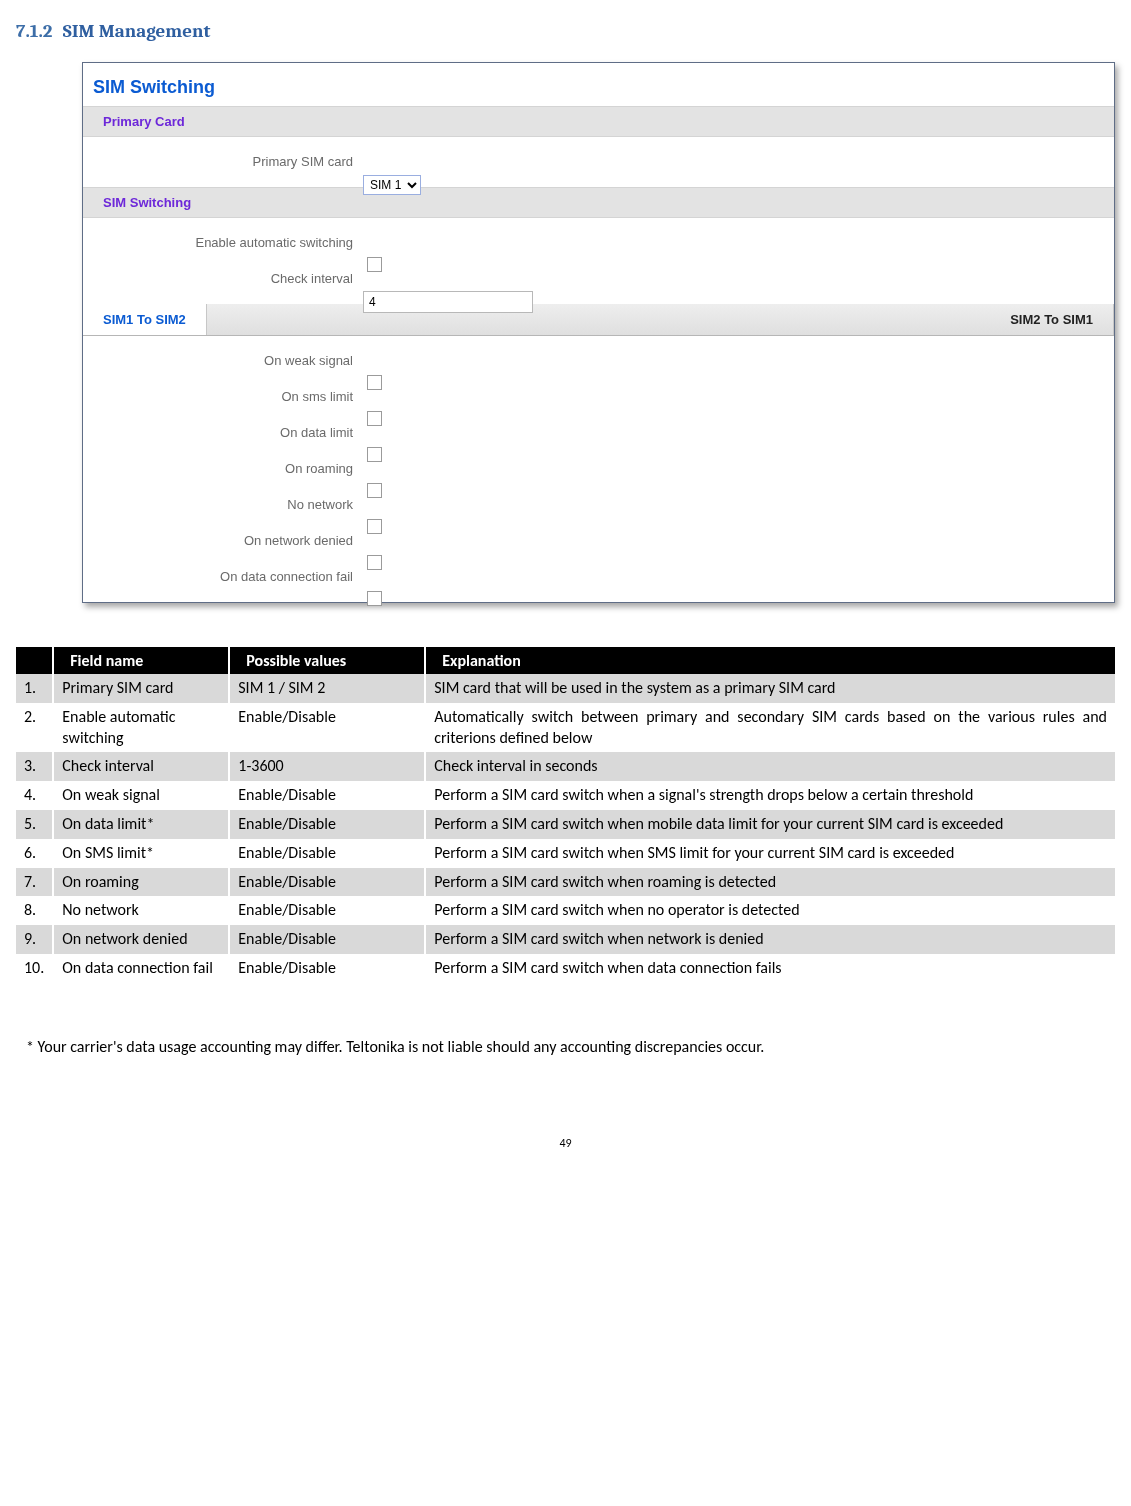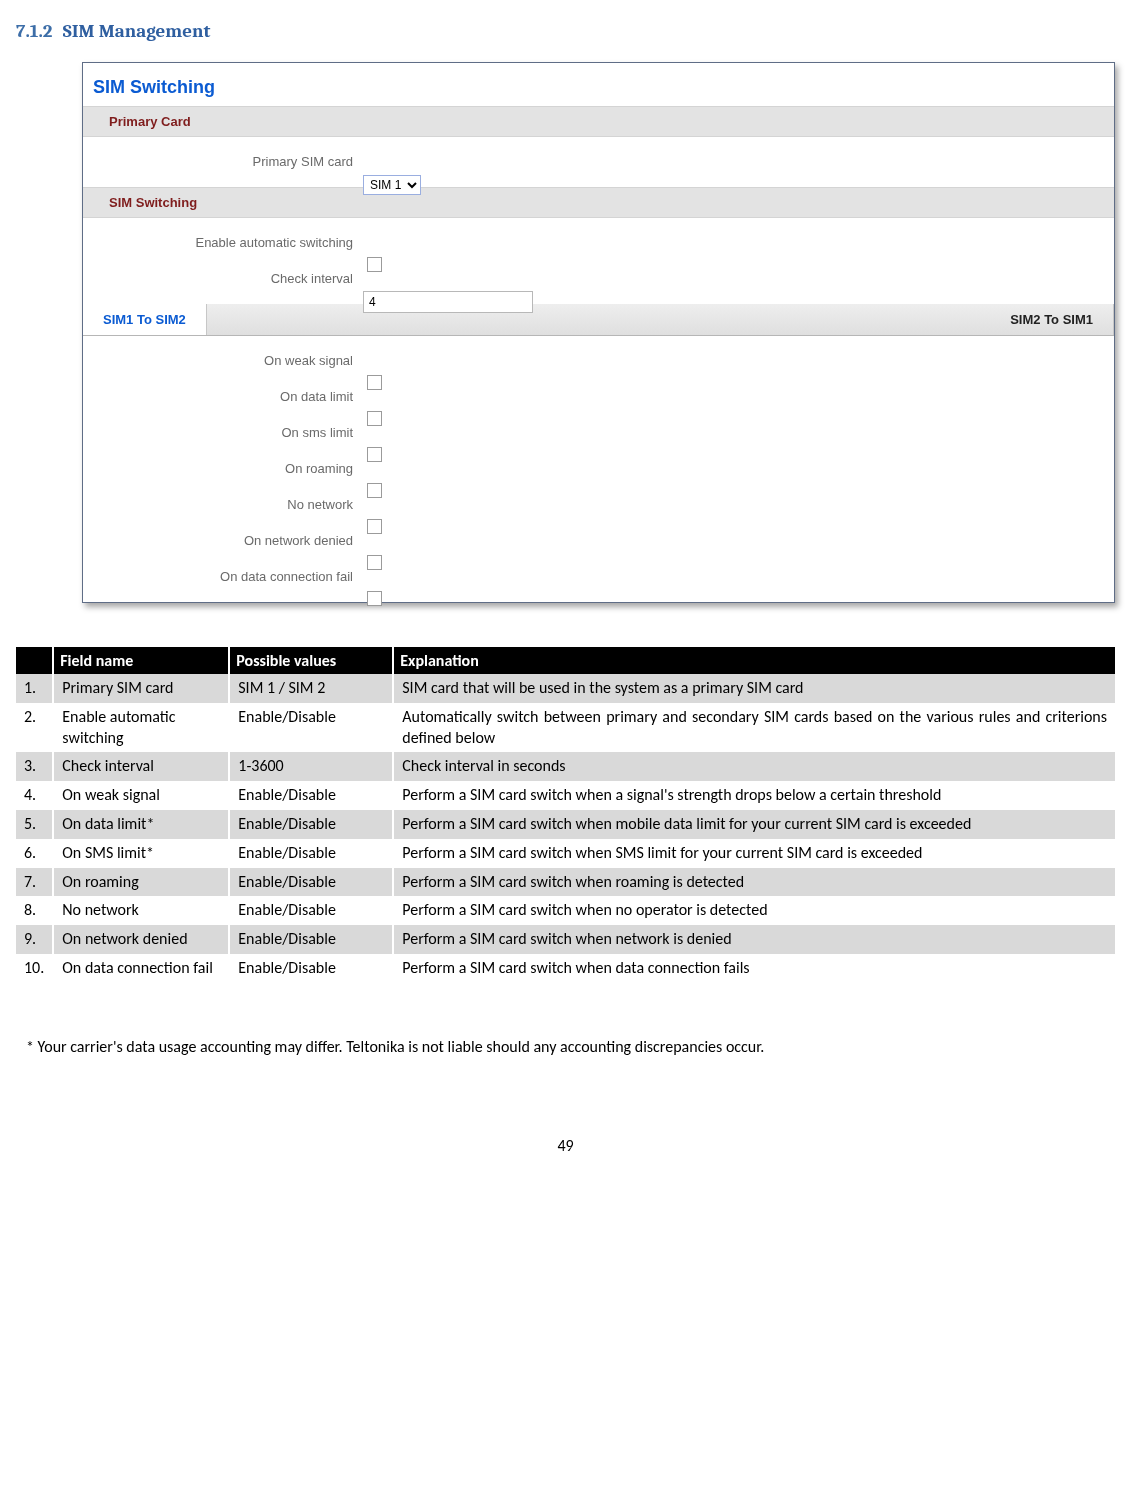--- a/index.html
+++ b/index.html
@@ -53,23 +53,23 @@
     padding: 14px 10px 8px 10px;
     font-size: 18px;
     font-weight: bold;
     color: #0b5bd2;
     background: #fff;
   }
   .bar {
     background: #e3e3e3;
     border-top: 1px solid #d4d4d4;
     border-bottom: 1px solid #d4d4d4;
-    padding: 7px 26px;
+    padding: 7px 20px;
     font-weight: bold;
-    color: #7f1d1d;
+    color: #6d28d9;
   }
   .fields { background: #fff; padding: 6px 0 8px 0; }
   .row {
     display: flex;
     align-items: center;
     height: 36px;
   }
   .row .lbl {
     width: 278px;
     text-align: right;
@@ -95,39 +95,39 @@
     border: 1px solid #9b9b9b;
     appearance: none;
     background: #fff;
   }
 
   
   .doc { margin-top: 44px; width: 100%; }
   table.doct { width: 100%; border-collapse: collapse; font-size: 16px; }
   table.doct th {
     background: #000; color: #fff; text-align: left;
-    padding: 4px 6px; font-weight: bold; font-size: 16px;
+    padding: 4px 16px; font-weight: bold; font-size: 16px;
     border-right: 2px solid #fff;
   }
   table.doct th:last-child, table.doct td:last-child { border-right: none; }
   table.doct td {
     padding: 4px 8px;
     border-right: 2px solid #fff;
     vertical-align: top;
     line-height: 1.3;
   }
   table.doct tr.ra td { background: #d9d9d9; }
   table.doct tr.rb td { background: #fff; }
   td.num { width: 34px; }
   td.fname { width: 176px; }
-  td.poss { width: 164px; }
+  td.poss { width: 196px; }
   td.expl { text-align: justify; }
 
   .footnote { margin-top: 54px; font-size: 16px; margin-left: 10px; }
-  .pageno { text-align: center; margin-top: 80px; font-size: 16px; color: #000; }
+  .pageno { text-align: center; margin-top: 80px; font-size: 12px; color: #000; }
 </style>
 </head>
 <body>
 
 <h2 class="heading">
   <span class="num">7.1.2</span>
   <span class="title">SIM Management</span>
 </h2>
 
 <div class="shot-wrap">
@@ -164,25 +164,25 @@
     <div class="subtab active">SIM1 To SIM2</div>
     <div class="subtab">SIM2 To SIM1</div>
   </div>
 
   <div class="fields" id="cond-fields">
         <div class="row">
           <div class="lbl">On weak signal</div>
           <div class="ctrl"><input type="checkbox" class="cb" style=""></div>
         </div>
         <div class="row">
+          <div class="lbl">On sms limit</div>
+          <div class="ctrl"><input type="checkbox" class="cb" style=""></div>
+        </div>
+        <div class="row">
           <div class="lbl">On data limit</div>
-          <div class="ctrl"><input type="checkbox" class="cb" style=""></div>
-        </div>
-        <div class="row">
-          <div class="lbl">On sms limit</div>
           <div class="ctrl"><input type="checkbox" class="cb" style=""></div>
         </div>
         <div class="row">
           <div class="lbl">On roaming</div>
           <div class="ctrl"><input type="checkbox" class="cb" style=""></div>
         </div>
         <div class="row">
           <div class="lbl">No network</div>
           <div class="ctrl"><input type="checkbox" class="cb" style=""></div>
         </div>

